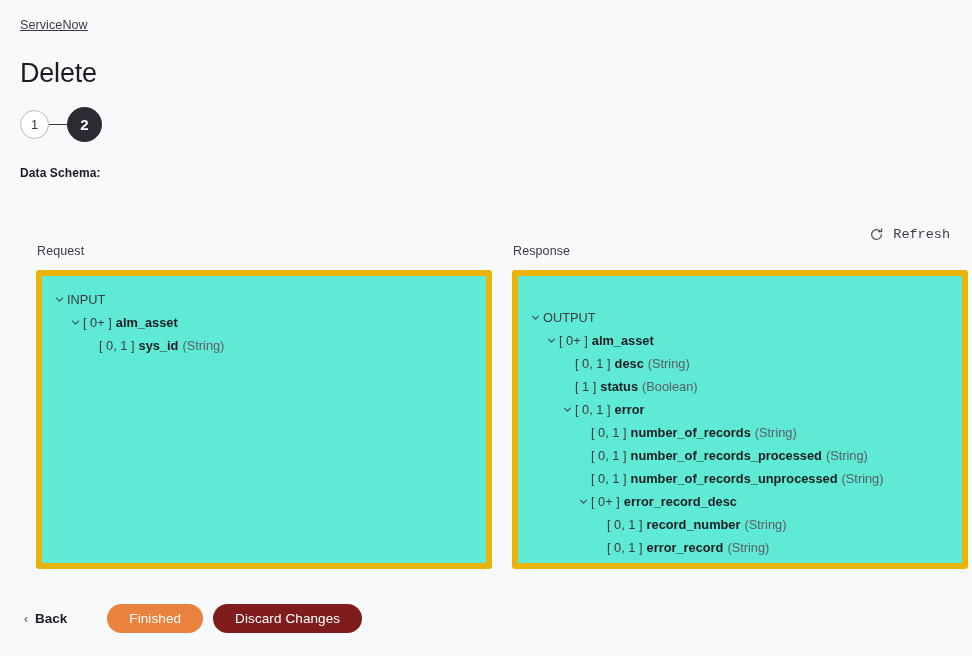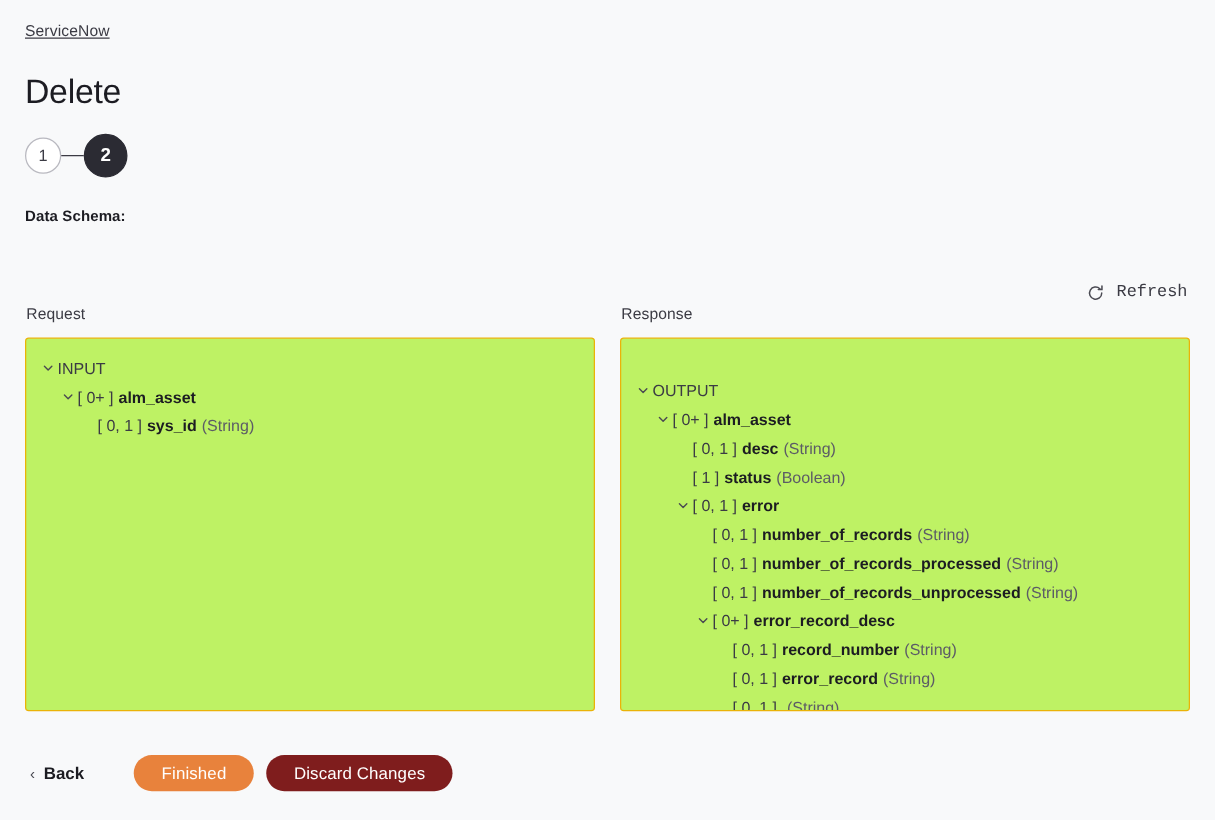--- a/index.html
+++ b/index.html
@@ -107,38 +107,38 @@
     cursor: pointer;
     background: transparent;
     border: none;
     padding: 4px 2px;
     font-family: Liberation Mono, monospace;
   }
   .refresh-btn svg { display: block; }
 
   .panels {
     position: absolute;
-    left: 20px;
+    left: 36px;
     top: 244px;
     width: 932px;
     display: flex;
     gap: 20px;
   }
   .panel-col { width: 466px; }
 
   .panel-label {
     font-size: 12.5px;
     color: #3b3b44;
     margin: 0 0 12px 1px;
     letter-spacing: 0.1px;
   }
 
   .panel-box {
-    background: #bef264;
-    border: 1px solid #eab308;
+    background: #5eead4;
+    border: 6px solid #eab308;
     border-radius: 3px;
     height: 299px;
     overflow: hidden;
     position: relative;
     padding: 12px 0 0 0;
   }
 
   
   .tree { padding: 0; margin: 0; list-style: none; }
   .tree-row {

